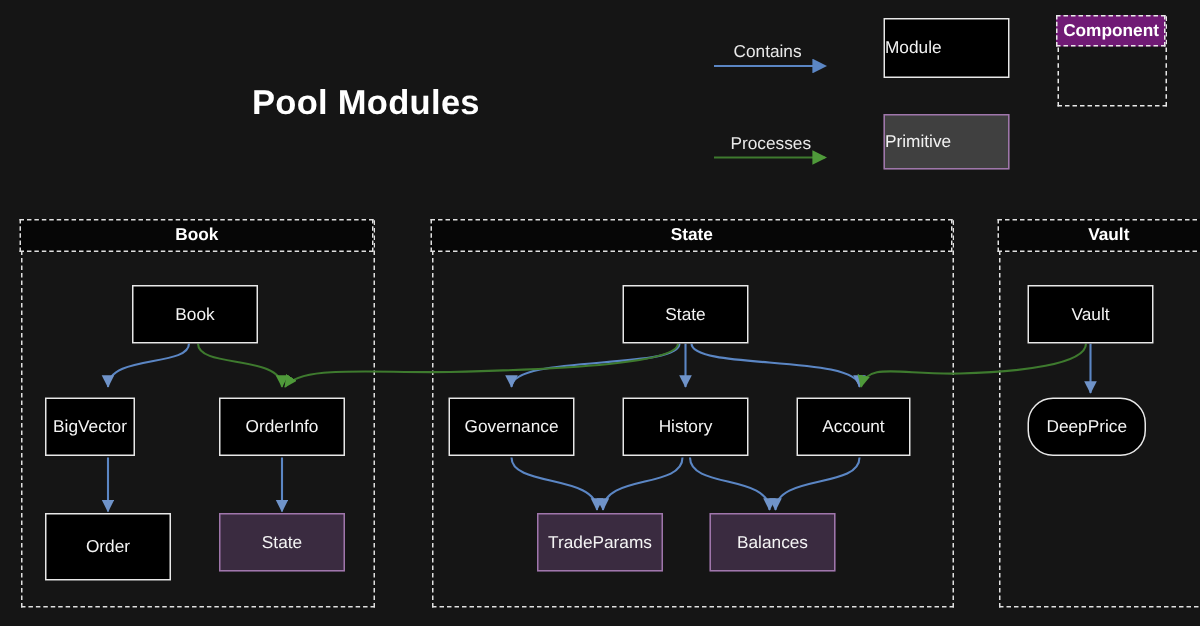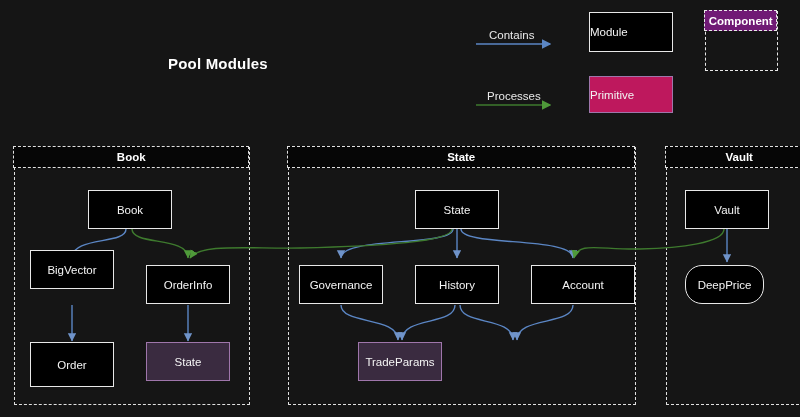--- a/index.html
+++ b/index.html
@@ -1,31 +1,31 @@
 <!DOCTYPE html>
 <html><head>
 <meta charset="utf-8">
 <style>
   html,body{margin:0;padding:0;background:#151515;}
   body{width:800px;height:417px;overflow:hidden;
        font-family:"Liberation Sans","DejaVu Sans",sans-serif;}
   #canvas{position:relative;width:800px;height:417px;background:#151515;}
 
   
-  .title{position:absolute;left:168px;top:55px;font-size:15px;font-weight:bold;
+  .title{position:absolute;left:168px;top:55px;font-size:23px;font-weight:bold;
          color:#ffffff;letter-spacing:.2px;}
 
   
   .legend-label{position:absolute;font-size:11.5px;color:#e9e9e9;white-space:nowrap;}
   .legend-arrow{position:absolute;}
 
   .lg-box{position:absolute;display:flex;align-items:center;justify-content:flex-start;
           font-size:11.5px;color:#f2f2f2;box-sizing:border-box;}
   .module-box{background:#000000;border:1.6px solid #e8e8e8;}
-  .primitive-box{background:#be185d;border:1.6px solid #9f76ab;}
+  .primitive-box{background:#404040;border:1.6px solid #9f76ab;}
 
   .component-wrap{position:absolute;box-sizing:border-box;
       border:1.8px dashed #e8e8e8;background:transparent;}
   .component-head{position:absolute;left:-1.8px;top:-1.8px;box-sizing:border-box;
       border:1.8px dashed #e8e8e8;background:#701a75;
       display:flex;align-items:center;justify-content:center;
       font-size:11.5px;font-weight:bold;color:#ffffff;white-space:nowrap;}
 
   
   .container-box{position:absolute;box-sizing:border-box;
@@ -133,21 +133,21 @@
 
       <path d="M727,229 L727,262" stroke="#5b86c4" marker-end="url(#arrB)"></path>
 
       <path d="M724,229 C724,243 680,248 640,249 C600,250 578,241 574,258" stroke="#3e7a2e" marker-end="url(#arrG)"></path>
     </g>
   </svg>
 
   <div class="node module" style="left:88px;top:190px;width:84px;height:39px;">
     <span>Book</span>
   </div>
-  <div class="node module" style="left:30px;top:250px;width:84px;height:39px;">
+  <div class="node module" style="left:30px;top:265px;width:60px;height:39px;">
     <span>BigVector</span>
   </div>
   <div class="node module" style="left:146px;top:265px;width:84px;height:39px;">
     <span>OrderInfo</span>
   </div>
   <div class="node module" style="left:30px;top:342px;width:84px;height:45px;">
     <span>Order</span>
   </div>
   <div class="node primitive" style="left:146px;top:342px;width:84px;height:39px;">
     <span>State</span>
@@ -155,25 +155,28 @@
 
   <div class="node module" style="left:415px;top:190px;width:84px;height:39px;">
     <span>State</span>
   </div>
   <div class="node module" style="left:299px;top:265px;width:84px;height:39px;">
     <span>Governance</span>
   </div>
   <div class="node module" style="left:415px;top:265px;width:84px;height:39px;">
     <span>History</span>
   </div>
-  <div class="node module" style="left:531px;top:265px;width:104px;height:39px;">
+  <div class="node module" style="left:531px;top:265px;width:76px;height:39px;">
     <span>Account</span>
   </div>
   <div class="node primitive" style="left:358px;top:342px;width:84px;height:39px;">
     <span>TradeParams</span>
+  </div>
+  <div class="node primitive" style="left:473px;top:342px;width:84px;height:39px;">
+    <span>Balances</span>
   </div>
 
   <div class="node module" style="left:685px;top:190px;width:84px;height:39px;">
     <span>Vault</span>
   </div>
   <div class="node module" style="left:685px;top:265px;width:79px;height:39px;border-radius:17px;">
     <span>DeepPrice</span>
   </div>
 
 </div>

